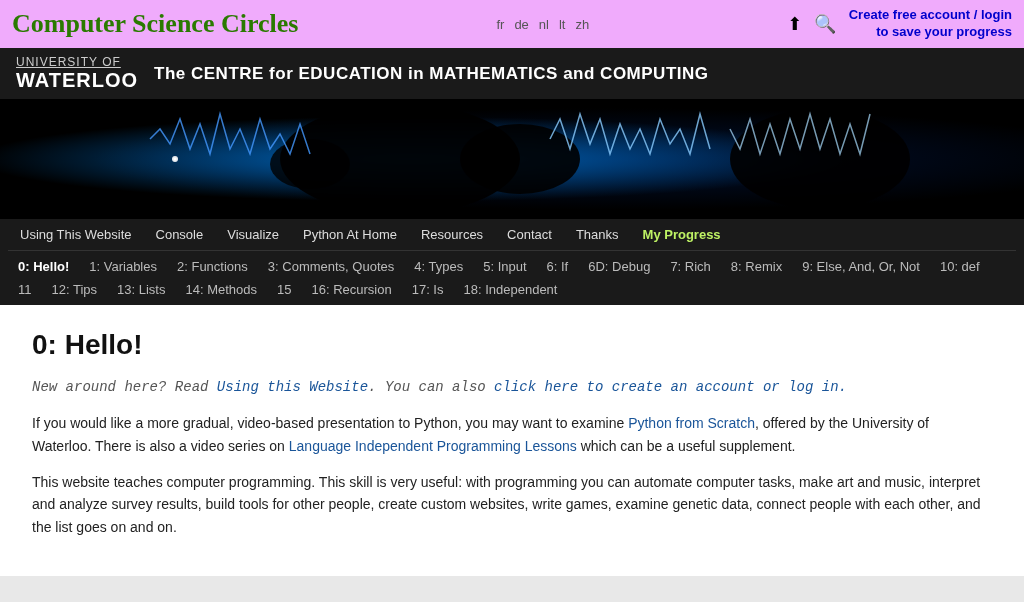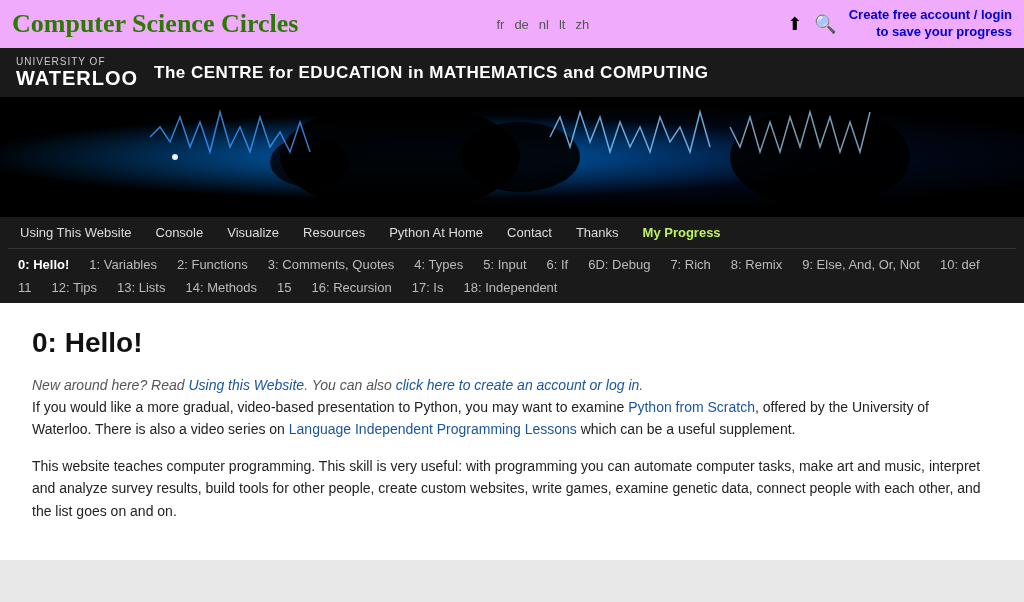--- a/index.html
+++ b/index.html
@@ -59,23 +59,24 @@
       align-items: center;
       padding: 8px 16px;
       gap: 16px;
     }
     #waterloo-logo {
       display: flex;
       flex-direction: column;
       line-height: 1.1;
     }
     #waterloo-logo .small-text {
-      font-size: 10px;
+      font-size: 12px;
       color: #ccc;
       letter-spacing: 1px;
+      text-decoration: underline;
     }
     #waterloo-logo .big-text {
       font-size: 20px;
       font-weight: bold;
       color: white;
       letter-spacing: 1px;
     }
     #uni-tagline {
       font-size: 17px;
       font-weight: bold;
@@ -141,22 +142,24 @@
     }
     #page-heading {
       font-size: 28px;
       font-weight: bold;
       color: #111;
       margin-bottom: 16px;
     }
     #intro-line {
       font-style: italic;
       color: #555;
+      margin-bottom: 14px;
       font-size: 14px;
       line-height: 1.5;
+      font-family: Liberation Mono, monospace;
     }
     #intro-line a {
       color: #1a5599;
       text-decoration: none;
     }
     .body-para {
       color: #222;
       font-size: 14px;
       line-height: 1.6;
       margin-bottom: 14px;
@@ -210,22 +213,22 @@
     <circle cx="175" cy="60" r="3" fill="white" opacity="0.9"></circle>
     <circle cx="175" cy="60" r="1.5" fill="white"></circle>
   </svg>
 </div>
 
 <div id="nav-bar">
   <div id="nav-main">
     <a href="#">Using This Website</a>
     <a href="#">Console</a>
     <a href="#">Visualize</a>
+    <a href="#">Python At Home</a>
     <a href="#">Resources</a>
-    <a href="#">Python At Home</a>
     <a href="#">Contact</a>
     <a href="#">Thanks</a>
     <a href="#" style="font-weight:bold;color:#bef264;">My Progress</a>
   </div>
   <div id="nav-sub">
     <a href="#" style="color:white;font-weight:bold;">0: Hello!</a>
     <a href="#">1: Variables</a>
     <a href="#">2: Functions</a>
     <a href="#">3: Comments, Quotes</a>
     <a href="#">4: Types</a>

